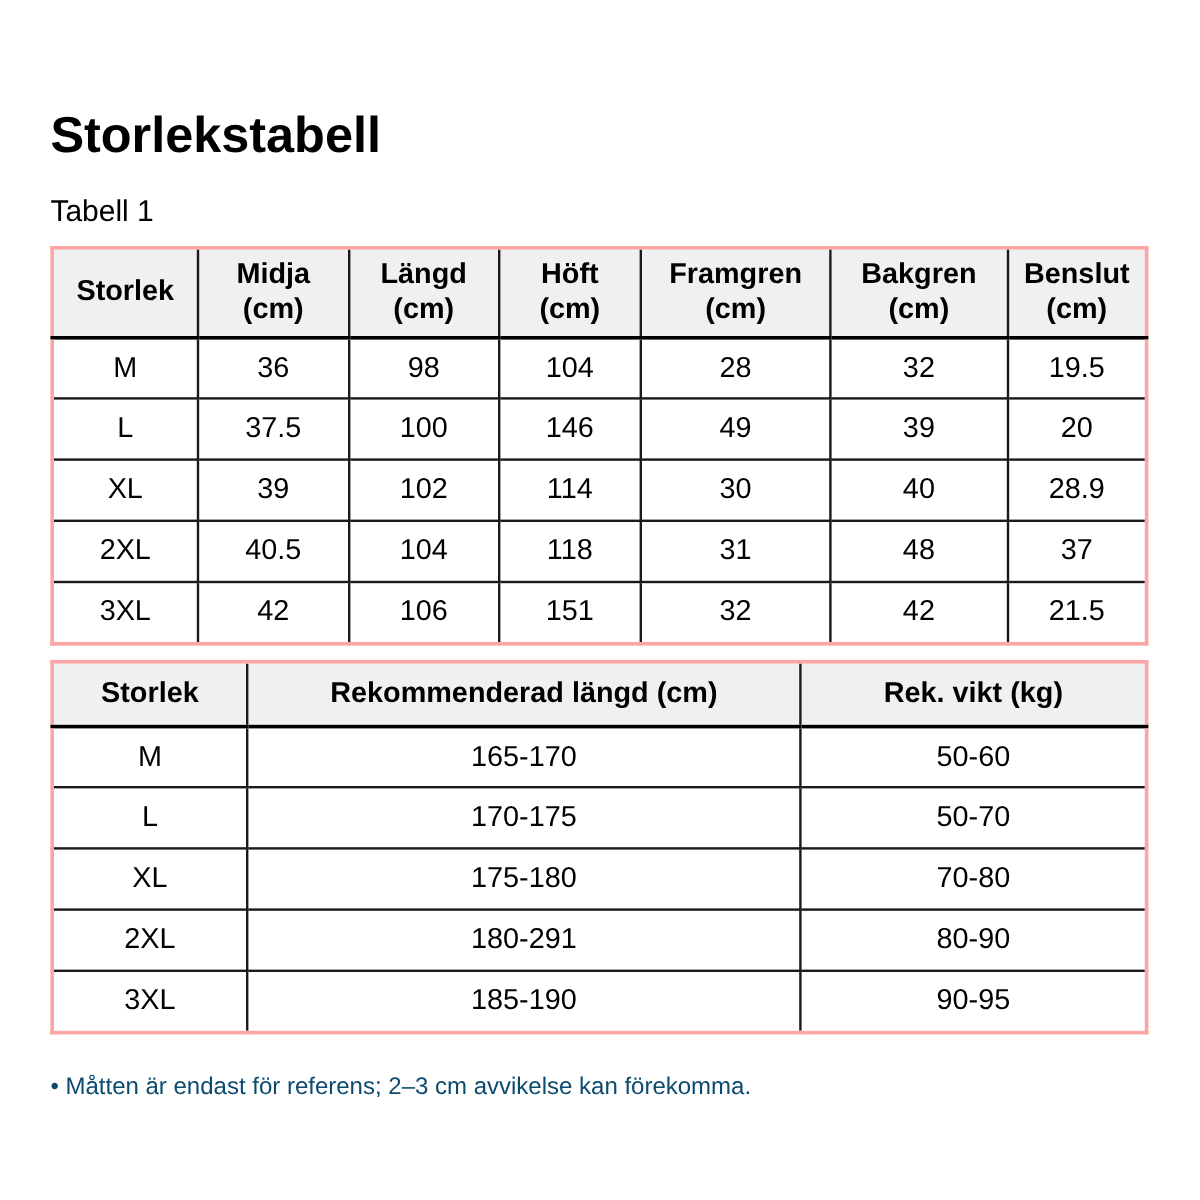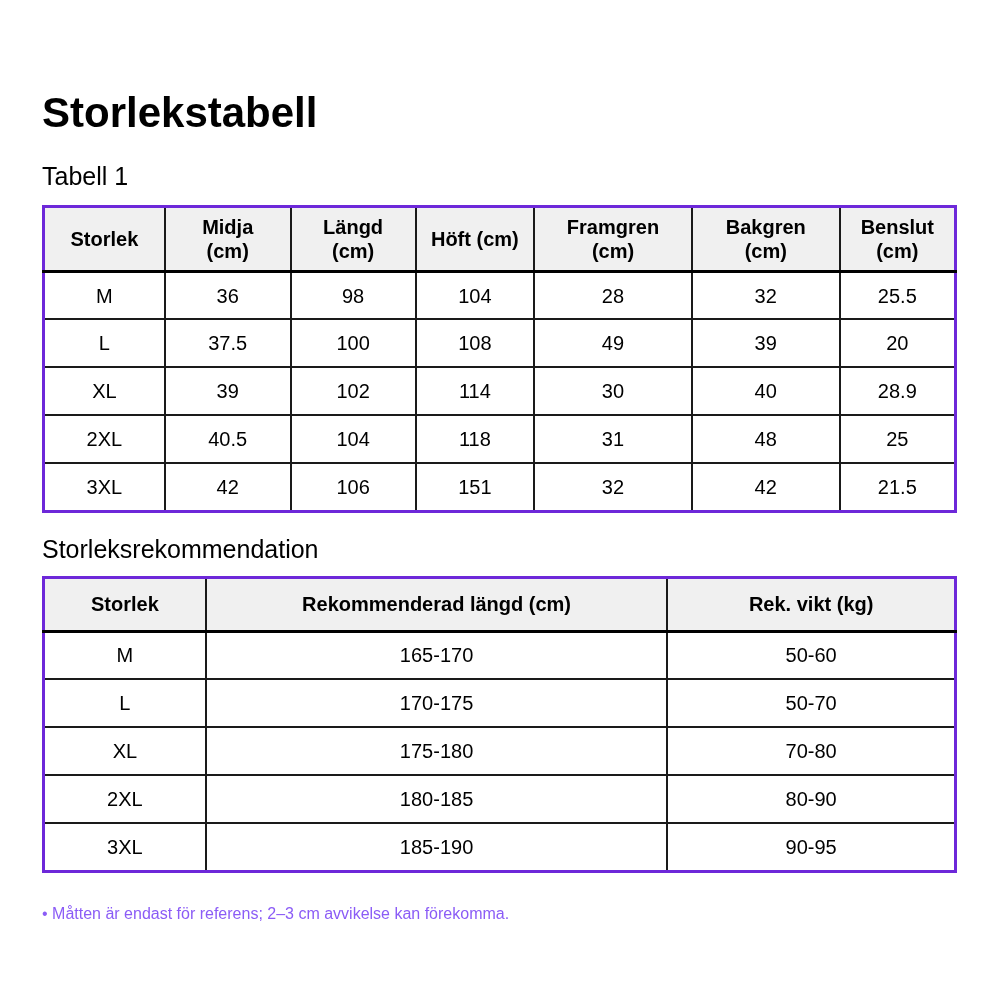--- a/index.html
+++ b/index.html
@@ -34,22 +34,22 @@
     font-weight: normal;
   }
   h2.section-heading.second {
     margin-top: 22px;
   }
   table.sizing-table {
     border-collapse: collapse;
     table-layout: fixed;
     width: 915px;
     margin-top: 14px;
-    border: 3px solid #6d28d9;
-    font-size: 20px;
+    border: 3px solid #fca5a5;
+    font-size: 24px;
   }
   table.sizing-table.second {
     margin-top: 12px;
   }
   table.sizing-table th,
   table.sizing-table td {
     border: 2px solid #1a1a1a;
     text-align: center;
     vertical-align: middle;
     padding: 10px 8px;
@@ -66,23 +66,23 @@
   table.sizing-table.second thead th {
     height: 54px;
   }
   table.sizing-table tbody td {
     background: #ffffff;
     font-weight: normal;
     height: 48px;
   }
   .footnote {
     margin-top: 31px;
-    font-size: 16px;
+    font-size: 20px;
     line-height: 1.3;
-    color: #8b5cf6;
+    color: #0c4a6e;
   }
 </style>
 </head>
 <body>
 
 <div class="content">
 
   <h1 class="page-title">Storlekstabell</h1>
 
   <h2 class="section-heading">Tabell 1</h2>
@@ -114,62 +114,61 @@
       </tr>
     </thead>
     <tbody>
         <tr>
           <td>M</td>
           <td>36</td>
           <td>98</td>
           <td>104</td>
           <td>28</td>
           <td>32</td>
-          <td>25.5</td>
+          <td>19.5</td>
         </tr>
         <tr>
           <td>L</td>
           <td>37.5</td>
           <td>100</td>
-          <td>108</td>
+          <td>146</td>
           <td>49</td>
           <td>39</td>
           <td>20</td>
         </tr>
         <tr>
           <td>XL</td>
           <td>39</td>
           <td>102</td>
           <td>114</td>
           <td>30</td>
           <td>40</td>
           <td>28.9</td>
         </tr>
         <tr>
           <td>2XL</td>
           <td>40.5</td>
           <td>104</td>
           <td>118</td>
           <td>31</td>
           <td>48</td>
-          <td>25</td>
+          <td>37</td>
         </tr>
         <tr>
           <td>3XL</td>
           <td>42</td>
           <td>106</td>
           <td>151</td>
           <td>32</td>
           <td>42</td>
           <td>21.5</td>
         </tr>
       </tbody>
   </table>
 
-  <h2 class="section-heading second">Storleksrekommendation</h2>
 
   <table class="sizing-table second">
     <colgroup>
       <col style="width:17.8%">
       <col style="width:50.6%">
       <col style="width:31.6%">
     </colgroup>
     <thead>
       <tr>
         <th>Storlek</th>
@@ -188,21 +187,21 @@
           <td>170-175</td>
           <td>50-70</td>
         </tr>
         <tr>
           <td>XL</td>
           <td>175-180</td>
           <td>70-80</td>
         </tr>
         <tr>
           <td>2XL</td>
-          <td>180-185</td>
+          <td>180-291</td>
           <td>80-90</td>
         </tr>
         <tr>
           <td>3XL</td>
           <td>185-190</td>
           <td>90-95</td>
         </tr>
       </tbody>
   </table>
 

